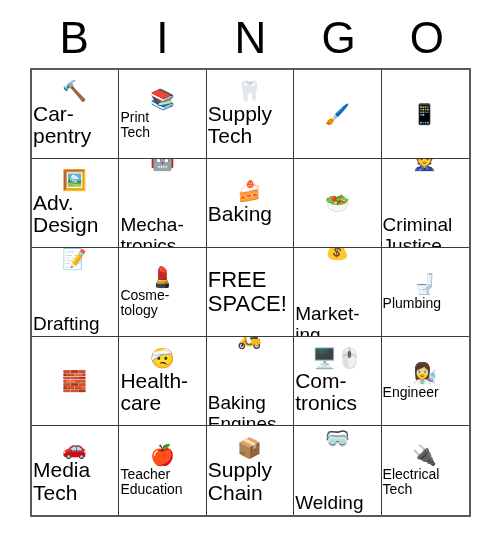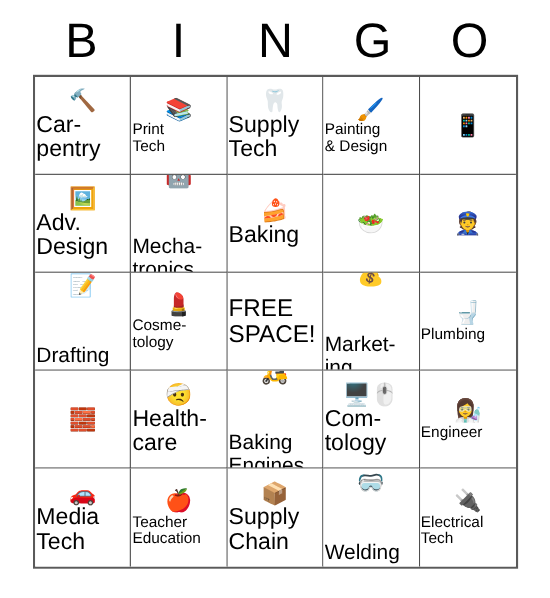--- a/index.html
+++ b/index.html
@@ -132,22 +132,20 @@
         <div class="cell-label">Print
 Tech</div>
       </div>
       <div class="cell size-lg">
         <div class="cell-icon">🦷</div>
         <div class="cell-label">Supply
 Tech</div>
       </div>
       <div class="cell size-xs">
         <div class="cell-icon">🖌️</div>
-        <div class="cell-label">Painting
-&amp; Design</div>
       </div>
       <div class="cell col-last size-lg">
         <div class="cell-icon">📱</div>
       </div>
       <div class="cell size-lg">
         <div class="cell-icon">🖼️</div>
         <div class="cell-label">Adv.
 Design</div>
       </div>
       <div class="cell size-md">
@@ -157,20 +155,22 @@
       </div>
       <div class="cell size-lg">
         <div class="cell-icon">🍰</div>
         <div class="cell-label">Baking</div>
       </div>
       <div class="cell size-md">
         <div class="cell-icon">🥗</div>
       </div>
       <div class="cell col-last size-md">
         <div class="cell-icon">👮</div>
+        <div class="cell-label">Criminal
+Justice</div>
       </div>
       <div class="cell size-md">
         <div class="cell-icon">📝</div>
         <div class="cell-label">Drafting</div>
       </div>
       <div class="cell size-sm">
         <div class="cell-icon">💄</div>
         <div class="cell-label">Cosme-
 tology</div>
       </div>
@@ -196,21 +196,21 @@
 care</div>
       </div>
       <div class="cell size-md">
         <div class="cell-icon">🛵</div>
         <div class="cell-label">Baking
 Engines</div>
       </div>
       <div class="cell size-lg">
         <div class="cell-icon">🖥️🖱️</div>
         <div class="cell-label">Com-
-tology</div>
+tronics</div>
       </div>
       <div class="cell col-last size-sm">
         <div class="cell-icon">👩‍🔬</div>
         <div class="cell-label">Engineer</div>
       </div>
       <div class="cell row-last size-lg">
         <div class="cell-icon">🚗</div>
         <div class="cell-label">Media
 Tech</div>
       </div>

